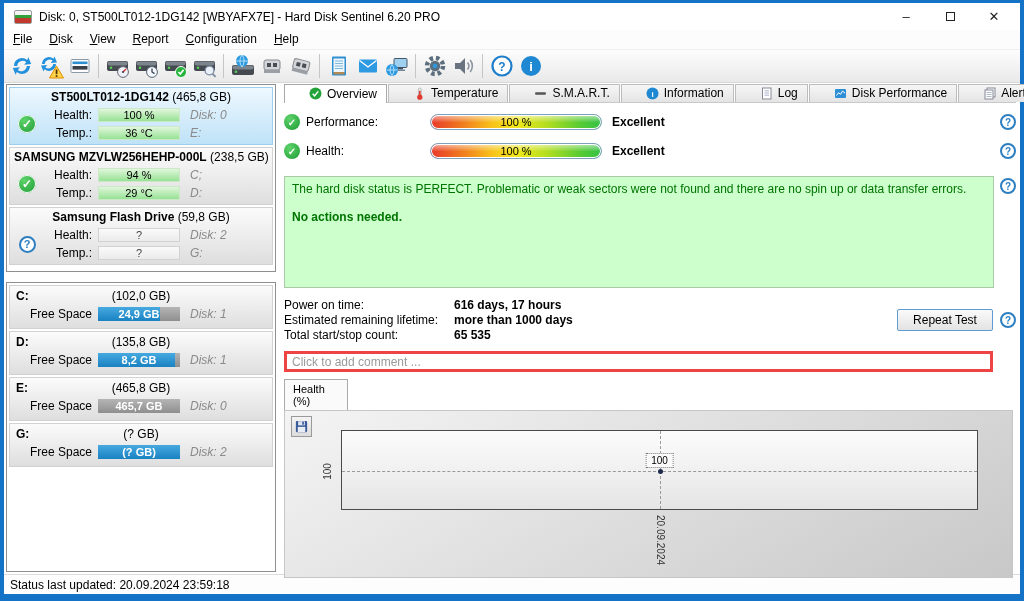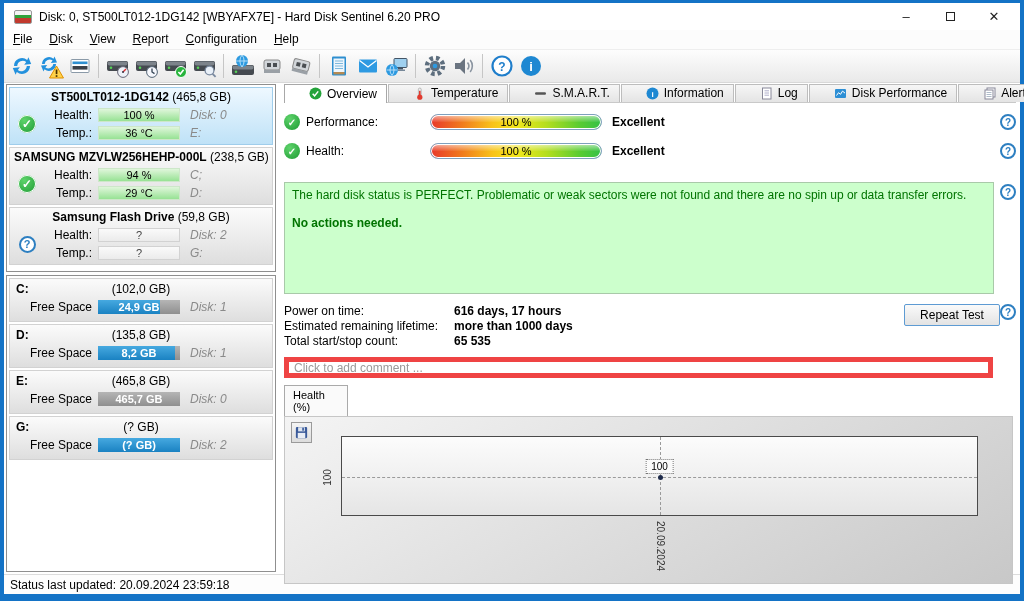--- a/index.html
+++ b/index.html
@@ -24,21 +24,21 @@
   .menubar { height:19px; display:flex; align-items:center; background:#fcfcfc; flex:0 0 auto; padding-left:2px; }
   .menu-item { padding:2px 10px 3px 7px; font-size:12px; }
   .menu-item::first-letter { text-decoration:underline; }
   
   .toolbar { height:34px; display:flex; align-items:center; background:linear-gradient(#fdfdfd,#e9e9e9); border-top:1px solid #eee; border-bottom:1px solid #d8d8d8; padding:0 3px; flex:0 0 auto; }
   .tool { width:29px; height:29px; border:0; background:transparent; padding:1px; display:flex; align-items:center; justify-content:center; }
   .tsep { width:1px; height:24px; background:#c6c6c6; margin:0 4px; }
   .tool svg { width:26px; height:26px; }
   
   .content { flex:1; display:flex; min-height:0; background:#fff; }
-  .sidebar { width:274px; flex:0 0 auto; padding:1px 2px 2px 2px; display:flex; flex-direction:column; gap:3px; }
+  .sidebar { width:274px; flex:0 0 auto; padding:1px 2px 2px 2px; display:flex; flex-direction:column; gap:10px; }
   .panel { border:1px solid #8f8f8f; background:#fff; padding:2px; }
   .panel.disks { height:188px; display:flex; flex-direction:column; gap:2px; }
   .panel.parts { flex:1; display:flex; flex-direction:column; gap:2px; }
   .disk-item { height:58px; border:1px solid #d2d2d2; background:linear-gradient(#fbfbfb,#dedede); padding:1px 4px; overflow:hidden; }
   .disk-item.selected { border:1px solid #9fcdeb; background:linear-gradient(#eef8ff,#bfe2f7); }
   .item-title { text-align:center; font-size:12px; white-space:nowrap; overflow:hidden; line-height:17px; }
   .item-title b { font-weight:bold; }
   .item-grid { display:grid; grid-template-columns:26px 58px 82px 1fr; grid-auto-rows:18px; align-items:center; }
   .stat-icon { grid-row:1 / span 2; justify-self:center; align-self:center; }
   .ok-circle { width:18px; height:18px; border-radius:50%; background:radial-gradient(circle at 35% 30%, #5ed36b, #1d9a32); color:#fff; font-weight:bold; font-size:12px; display:flex; align-items:center; justify-content:center; box-shadow:0 0 0 1px #ffffff inset; }
@@ -64,31 +64,31 @@
   .tab svg { width:13px; height:13px; flex:0 0 auto; }
   .ov-row { display:flex; align-items:center; margin-top:9px; height:20px; flex:0 0 auto; }
   .ok-badge { width:16px; height:16px; border-radius:50%; background:radial-gradient(circle at 35% 30%, #5ed36b, #1d9a32); color:#fff; font-size:10px; font-weight:bold; display:flex; align-items:center; justify-content:center; margin-right:6px; }
   .ov-label { width:124px; font-size:12px; }
   .gradebar { position:relative; width:172px; height:16px; border:1px solid #7fa0bd; border-radius:8px; box-shadow:0 0 0 1px #fff inset; overflow:hidden;
     background:linear-gradient(90deg,#e8392b 0%,#f07a1e 18%,#f8c21a 36%,#f3e81c 50%,#b4de1f 68%,#57cb33 88%,#35c146 100%); }
   .gradebar::after { content:""; position:absolute; left:0; right:0; top:0; height:48%; background:linear-gradient(rgba(255,255,255,.6),rgba(255,255,255,.05)); }
   .gradebar b { position:absolute; inset:0; text-align:center; font-size:11px; line-height:15px; font-weight:normal; z-index:2; }
   .rating { margin-left:10px; font-weight:bold; font-size:12px; }
   .help-icon { margin-left:auto; width:16px; height:16px; border-radius:50%; border:2px solid #2d7fc1; color:#2d7fc1; background:#fff; font-weight:bold; font-size:10px; display:flex; align-items:center; justify-content:center; flex:0 0 auto; }
-  .statusrow { display:flex; align-items:flex-start; margin-top:21px; flex:0 0 auto; }
+  .statusrow { display:flex; align-items:flex-start; margin-top:15px; flex:0 0 auto; }
   .greenbox { flex:1; height:112px; background:#ccffcc; border:1px solid #a9c9a9; padding:5px 7px; font-size:12px; color:#007400; }
   .greenbox .line2 { font-weight:bold; margin-top:14px; }
   .statusrow .help-icon { margin-left:6px; margin-top:2px; }
   .statsrow { display:flex; margin-top:10px; flex:0 0 auto; }
   .stats { flex:1; display:grid; grid-template-columns:170px 1fr; row-gap:1px; font-size:12px; line-height:14px; }
   .stats .val { font-weight:bold; }
-  .repeat-wrap { display:flex; align-items:flex-start; }
+  .repeat-wrap { display:flex; align-items:center; gap:7px; }
   .repeat-btn { width:96px; height:22px; border:1px solid #5e9bd3; border-radius:2px; background:linear-gradient(#fafafa,#e3e3e3); font-size:12px; font-family:"Liberation Sans",sans-serif; }
   .commentrow { display:flex; margin-top:9px; flex:0 0 auto; }
-  .comment { flex:1; height:21px; border:5px solid #ef4444; padding:0 5px; font-size:12px; font-family:"Liberation Sans",sans-serif; margin-right:23px; }
+  .comment { flex:1; height:21px; border:3px solid #ef4444; padding:0 5px; font-size:12px; font-family:"Liberation Sans",sans-serif; margin-right:23px; }
   .comment::placeholder { color:#9a9a9a; }
   
   .chart-tab { margin-top:7px; display:inline-block; width:64px; padding:3px 8px 3px 8px; border:1px solid #aaa; border-bottom:none; background:#fafafa; font-size:11px; flex:0 0 auto; }
   .chart-panel { position:relative; height:168px; border:1px solid #c6c6c6; background:linear-gradient(150deg,#f4f4f4,#c8c8c8); margin-right:3px; flex:0 0 auto; }
   .save-btn { position:absolute; left:6px; top:5px; width:21px; height:21px; border:1px solid #9a9a9a; background:linear-gradient(#f4f4f4,#ddd); padding:0; display:flex; align-items:center; justify-content:center; }
   .save-btn svg { width:15px; height:15px; }
   .plot { position:absolute; left:56px; right:34px; top:19px; height:80px; border:1px solid #4a4a4a; background:linear-gradient(#fcfcfc,#e5e5e5); }
   .hline { position:absolute; left:0; right:0; top:40px; border-top:1px dashed #9a9a9a; }
   .vline { position:absolute; top:0; bottom:0; left:50%; border-left:1px dashed #9a9a9a; }
   .pt { position:absolute; left:50%; top:40px; width:5px; height:5px; margin:-2px 0 0 -2px; border-radius:50%; background:#1d2a4a; }

